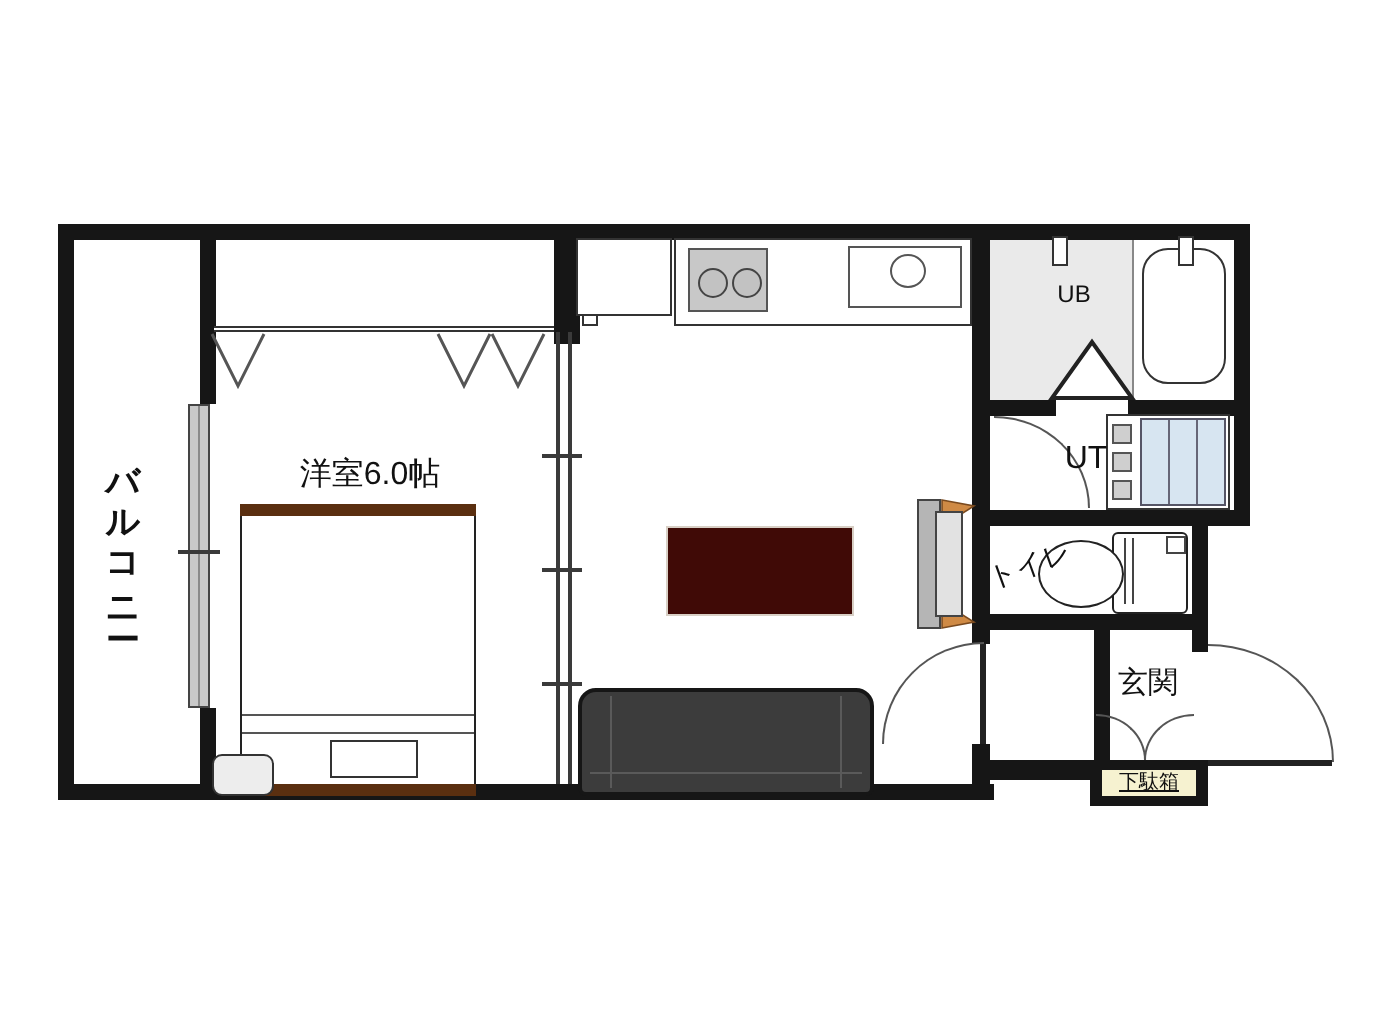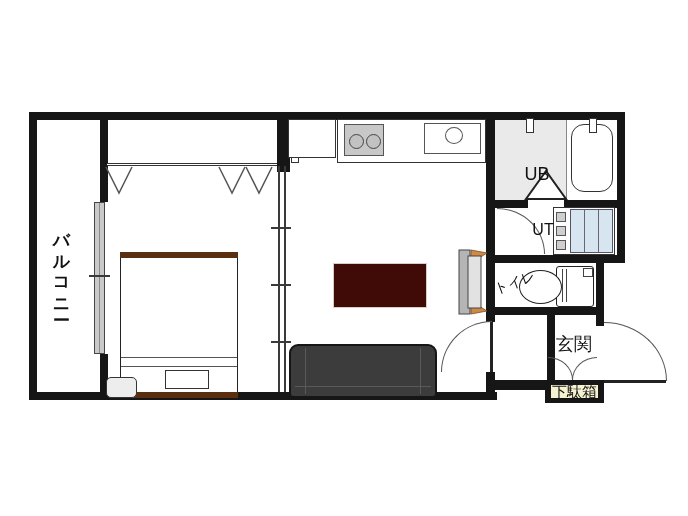--- a/index.html
+++ b/index.html
@@ -118,19 +118,20 @@
   <div class="abs" style="left:106px;top:377px;width:31px;height:21px;background:#ededed;border:1.5px solid #333;border-radius:5px;box-sizing:border-box;"></div>
 
   <div class="abs" style="left:333px;top:263px;width:94px;height:45px;background:#400a06;border:1px solid #d8cfc5;box-sizing:border-box;"></div>
   <div class="abs" style="left:289px;top:344px;width:148px;height:54px;background:#3c3c3c;border:2px solid #161616;border-radius:9px 9px 4px 4px;box-sizing:border-box;">
     <div style="position:absolute;left:14px;top:2px;width:1px;height:46px;background:#5a5a5a;"></div>
     <div style="position:absolute;left:129px;top:2px;width:1px;height:46px;background:#5a5a5a;"></div>
     <div style="position:absolute;left:4px;top:40px;width:136px;height:1px;background:#5a5a5a;"></div>
   </div>
 
   <div class="lbl" style="left:50px;top:192px;height:150px;font-size:17px;font-weight:600;writing-mode:vertical-rl;letter-spacing:3px;">バルコニー</div>
-  <div class="lbl" style="left:507px;top:164px;width:60px;font-size:18px;">UB</div>
+  <div class="lbl" style="left:115px;top:227px;width:140px;font-size:16px;">洋室6.0帖</div>
+  <div class="lbl" style="left:507px;top:140px;width:60px;font-size:12px;">UB</div>
   <div class="lbl" style="left:513px;top:221px;width:60px;font-size:16px;">UT</div>
   <div class="lbl" style="left:488px;top:274px;width:54px;font-size:14px;transform:rotate(-20deg);">トイレ</div>
-  <div class="lbl" style="left:547px;top:332px;width:54px;font-size:18px;">玄関</div>
-  <div class="lbl" style="left:548px;top:385px;width:53px;font-size:15px;line-height:13px;text-decoration:underline;">下駄箱</div>
+  <div class="lbl" style="left:547px;top:332px;width:54px;font-size:15px;">玄関</div>
+  <div class="lbl" style="left:548px;top:385px;width:53px;font-size:10px;line-height:13px;text-decoration:underline;">下駄箱</div>
 
 </div>
 
 </body></html>

